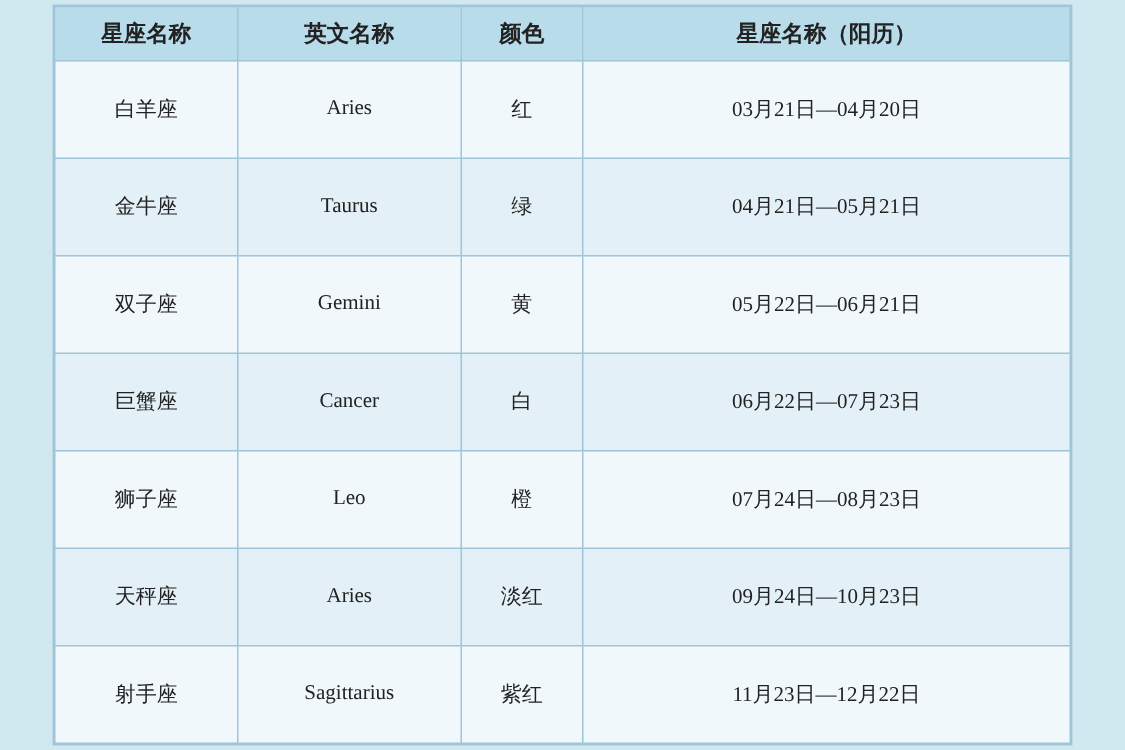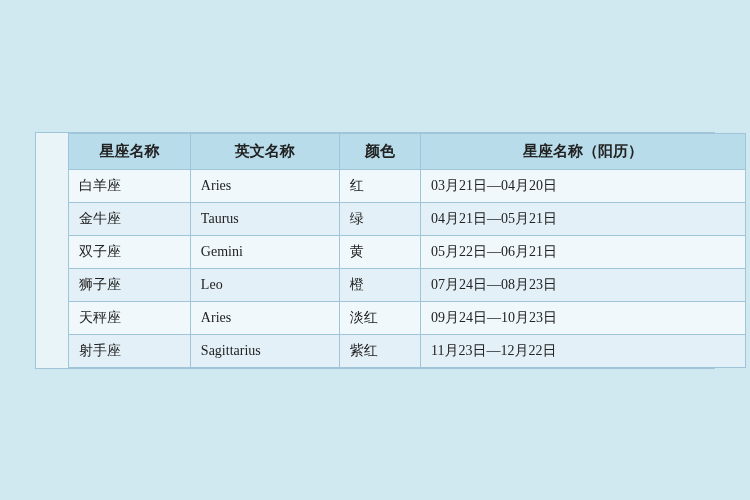--- a/index.html
+++ b/index.html
@@ -13,35 +13,34 @@
       font-family: "SimSun", "宋体", serif;
     }
     .table-wrapper {
       background: #e8f4f8;
       border: 1px solid #a0c4d8;
       width: 680px;
     }
     table {
       width: 100%;
       border-collapse: collapse;
-      margin-left: 32px;
     }
     thead tr th {
       background-color: #b8dcea;
       border: 1px solid #a0c4d8;
       padding: 8px 10px;
       text-align: center;
       font-size: 15px;
       font-weight: bold;
       color: #222;
     }
     tbody tr td {
       border: 1px solid #a0c4d8;
-      padding: 7px 10px;
-      text-align: left;
+      padding: 23px 10px;
+      text-align: center;
       font-size: 14px;
       color: #222;
       background-color: #f0f8fc;
     }
     tbody tr:nth-child(even) td {
       background-color: #e4f0f7;
     }
     .col-chinese { width: 18%; }
     .col-english { width: 22%; }
     .col-color   { width: 12%; text-align: center; }
@@ -73,20 +72,26 @@
           <td>绿</td>
           <td>04月21日—05月21日</td>
         </tr>
         <tr>
           <td>双子座</td>
           <td>Gemini</td>
           <td>黄</td>
           <td>05月22日—06月21日</td>
         </tr>
         <tr>
+          <td>巨蟹座</td>
+          <td>Cancer</td>
+          <td>白</td>
+          <td>06月22日—07月23日</td>
+        </tr>
+        <tr>
           <td>狮子座</td>
           <td>Leo</td>
           <td>橙</td>
           <td>07月24日—08月23日</td>
         </tr>
         <tr>
           <td>天秤座</td>
           <td>Aries</td>
           <td>淡红</td>
           <td>09月24日—10月23日</td>

